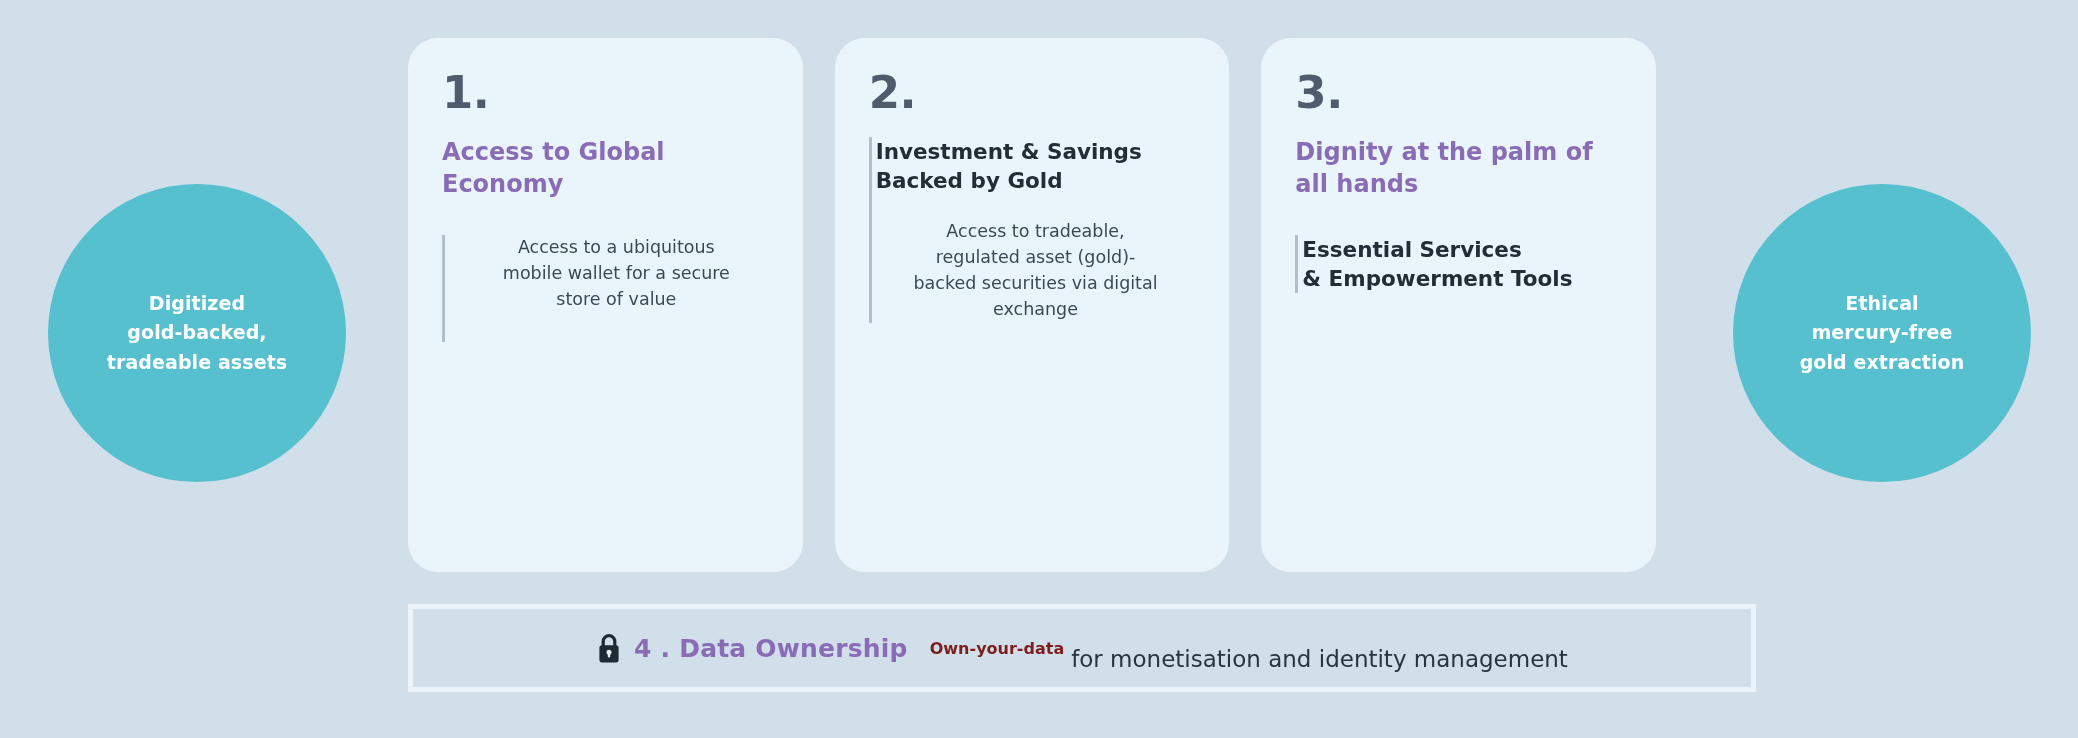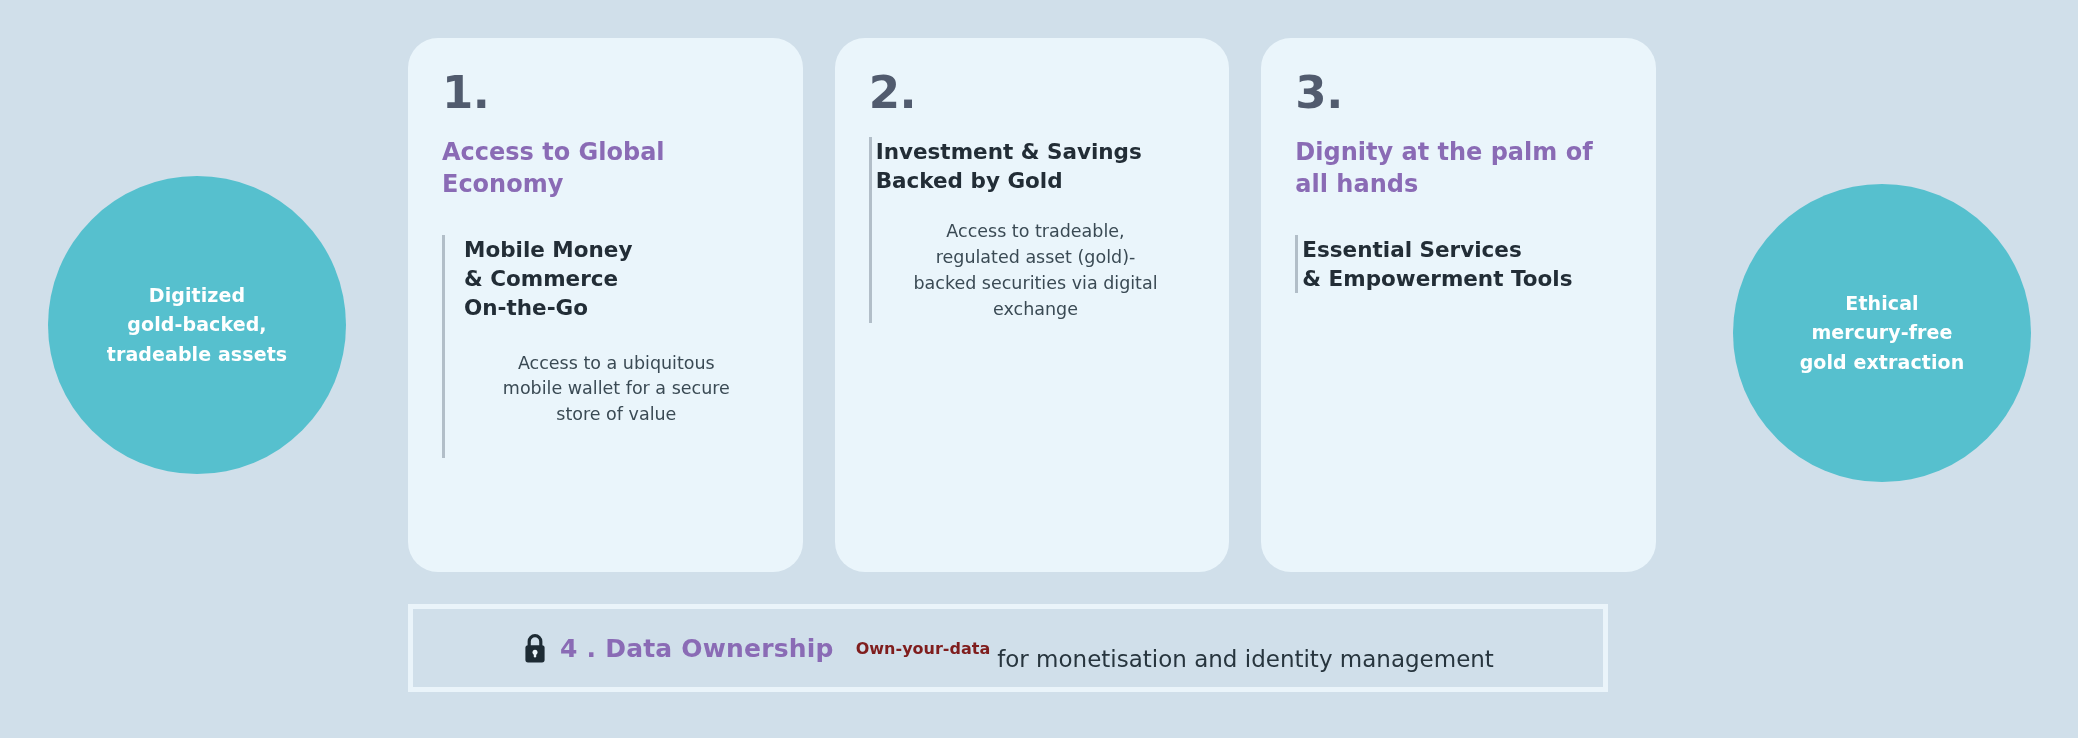--- a/index.html
+++ b/index.html
@@ -26,21 +26,21 @@
     text-align: center;
   }
   .circle-text {
     color: #ffffff;
     font-weight: bold;
     font-size: 19px;
     line-height: 1.55;
     white-space: pre-line;
     letter-spacing: 0.1px;
   }
-  #circle-left  { left: 48px;  top: 176px; width: 298px; height: 298px; }
+  #circle-left  { left: 48px;  top: 184px; width: 298px; height: 298px; }
   #circle-right { left: 1733px; top: 184px; width: 298px; height: 298px; }
 
   
   .cards {
     position: absolute;
     left: 408px;
     top: 38px;
     width: 1248px;
     height: 534px;
     display: flex;
@@ -95,21 +95,21 @@
   
   #card-2 .card-body, #card-3 .card-body { padding-left: 4px; }
   #card-2 .body-desc, #card-3 .body-desc { margin-top: 24px; }
   #card-1 .card-body { padding-bottom: 30px; }
 
   
   #banner {
     position: absolute;
     left: 408px;
     top: 604px;
-    width: 1200px;
+    width: 1348px;
     height: 88px;
     box-sizing: border-box;
     border: 5px solid #eaf4fa;
     display: flex;
     align-items: center;
     justify-content: center;
     gap: 0px;
   }
   .banner-inner {
     display: flex;
@@ -152,23 +152,20 @@
 tradeable assets</div>
 </div>
 
 <div class="cards">
 
   <div class="card" id="card-1">
     <div class="card-number">1.</div>
     <div class="card-subtitle">Access to Global
 Economy</div>
     <div class="card-body">
-      <div class="body-title">Mobile Money
-&amp; Commerce
-On-the-Go</div>
       <div class="body-desc">Access to a ubiquitous
 mobile wallet for a secure
 store of value</div>
     </div>
   </div>
 
   <div class="card" id="card-2">
     <div class="card-number">2.</div>
     <div class="card-body">
       <div class="body-title">Investment &amp; Savings

